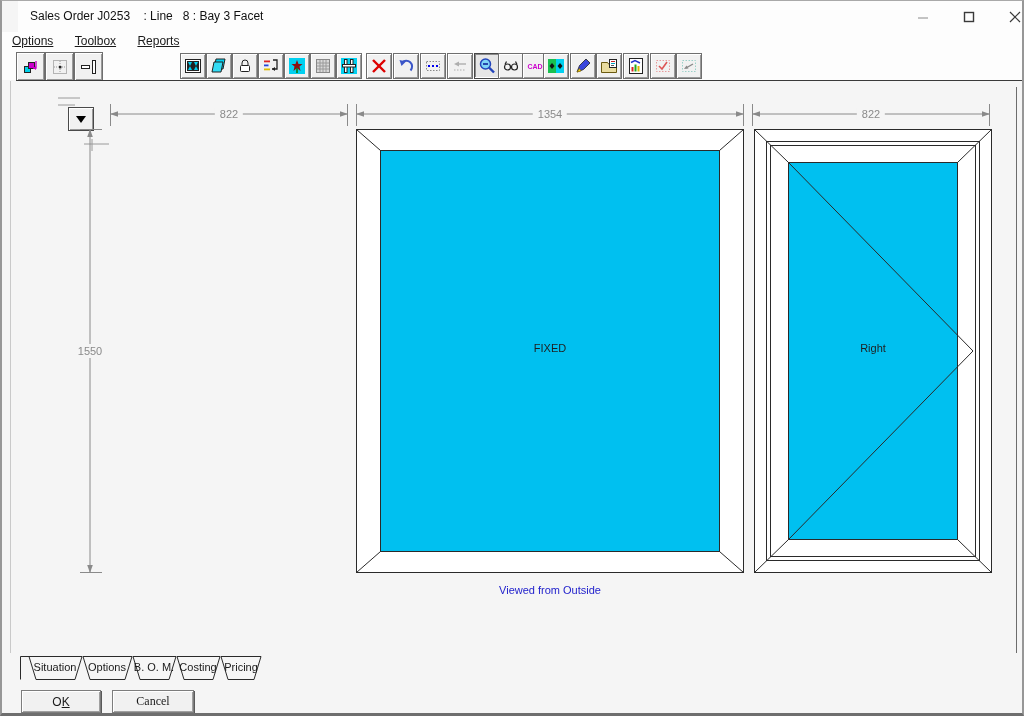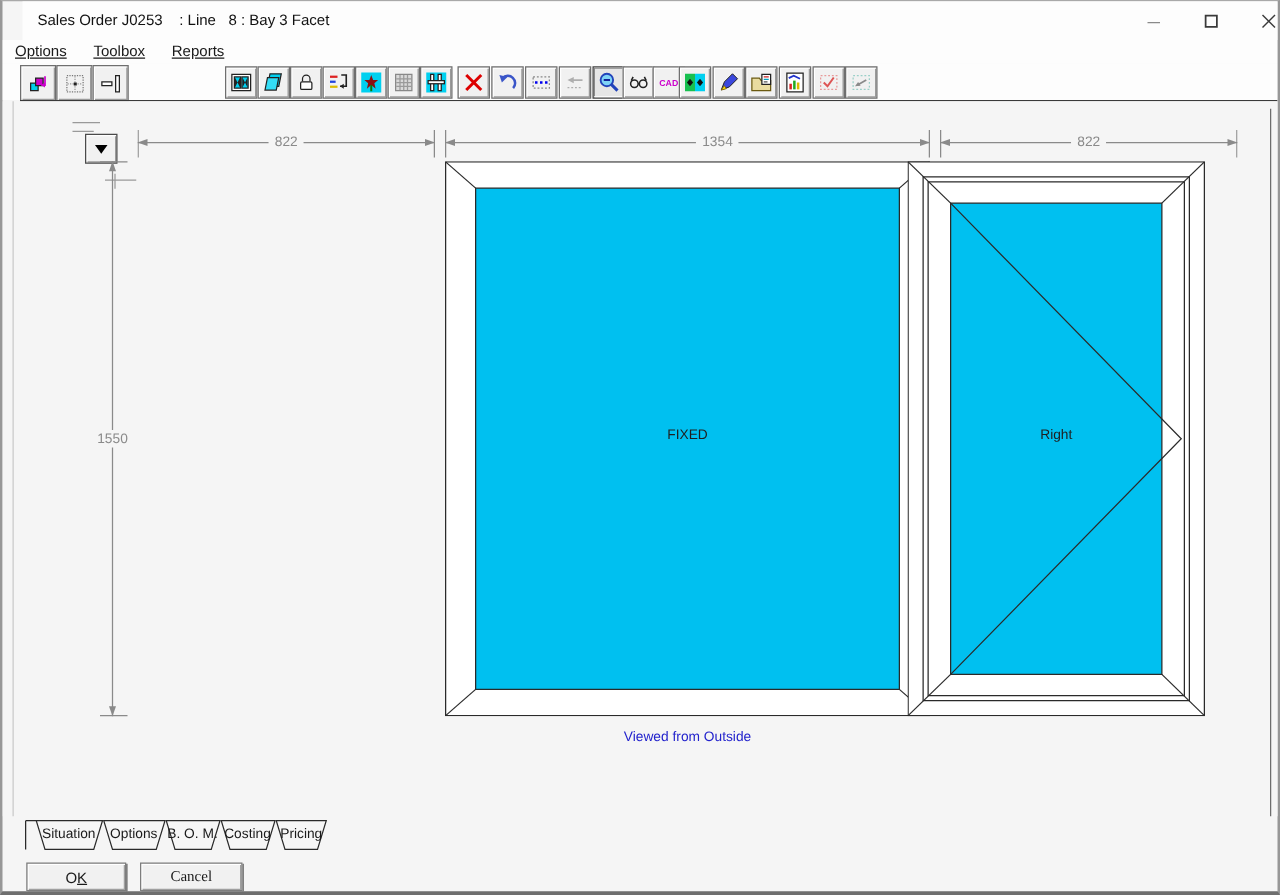--- a/index.html
+++ b/index.html
@@ -272,21 +272,21 @@
     </svg>
     <div class="dimlabel" style="left:227px;top:33px;">822</div>
 
     <svg style="position:absolute;left:354px;top:19px;" width="388" height="28">
       <line x1="0" y1="14" x2="388" y2="14" stroke="#8a8a8a"></line>
       <line x1="0.5" y1="4" x2="0.5" y2="26" stroke="#8a8a8a"></line>
       <line x1="387.5" y1="4" x2="387.5" y2="26" stroke="#8a8a8a"></line>
       <polygon points="0,14 8,11.2 8,16.8" fill="#8a8a8a"></polygon>
       <polygon points="388,14 380,11.2 380,16.8" fill="#8a8a8a"></polygon>
     </svg>
-    <div class="dimlabel" style="left:548px;top:33px;margin-left:24px;">1354</div>
+    <div class="dimlabel" style="left:548px;top:33px;">1354</div>
 
     <svg style="position:absolute;left:750px;top:19px;" width="238" height="28">
       <line x1="0" y1="14" x2="238" y2="14" stroke="#8a8a8a"></line>
       <line x1="0.5" y1="4" x2="0.5" y2="26" stroke="#8a8a8a"></line>
       <line x1="237.5" y1="4" x2="237.5" y2="26" stroke="#8a8a8a"></line>
       <polygon points="0,14 8,11.2 8,16.8" fill="#8a8a8a"></polygon>
       <polygon points="238,14 230,11.2 230,16.8" fill="#8a8a8a"></polygon>
     </svg>
     <div class="dimlabel" style="left:869px;top:33px;">822</div>
 
@@ -305,21 +305,21 @@
         <rect x="0.5" y="0.5" width="387" height="443" fill="#ffffff" stroke="#2a2a2a"></rect>
         <rect x="24.5" y="21.5" width="339" height="401" fill="#00C0F0" stroke="#2a2a2a"></rect>
         <line x1="0.5" y1="0.5" x2="24.5" y2="21.5" stroke="#2a2a2a"></line>
         <line x1="387.5" y1="0.5" x2="363.5" y2="21.5" stroke="#2a2a2a"></line>
         <line x1="0.5" y1="443.5" x2="24.5" y2="422.5" stroke="#2a2a2a"></line>
         <line x1="387.5" y1="443.5" x2="363.5" y2="422.5" stroke="#2a2a2a"></line>
       </svg>
       <div class="facetlabel" style="left:194px;top:219px;">FIXED</div>
     </div>
 
-    <div class="facet" style="left:724px;width:238px;height:552px;">
+    <div class="facet" style="left:752px;width:238px;height:552px;">
       <svg width="238" height="444">
         <rect x="0.5" y="0.5" width="237" height="443" fill="#ffffff" stroke="#2a2a2a"></rect>
         <rect x="12.5" y="12.5" width="213" height="419" fill="#ffffff" stroke="#2a2a2a"></rect>
         <rect x="16.5" y="16.5" width="205" height="411" fill="#ffffff" stroke="#2a2a2a"></rect>
         <rect x="34.5" y="33.5" width="169" height="377" fill="#00C0F0" stroke="#2a2a2a"></rect>
         <line x1="0.5" y1="0.5" x2="34.5" y2="33.5" stroke="#2a2a2a"></line>
         <line x1="237.5" y1="0.5" x2="203.5" y2="33.5" stroke="#2a2a2a"></line>
         <line x1="0.5" y1="443.5" x2="34.5" y2="410.5" stroke="#2a2a2a"></line>
         <line x1="237.5" y1="443.5" x2="203.5" y2="410.5" stroke="#2a2a2a"></line>
         <polyline points="34.5,33.5 219,222 34.5,410.5" fill="none" stroke="#2a2a2a"></polyline>

